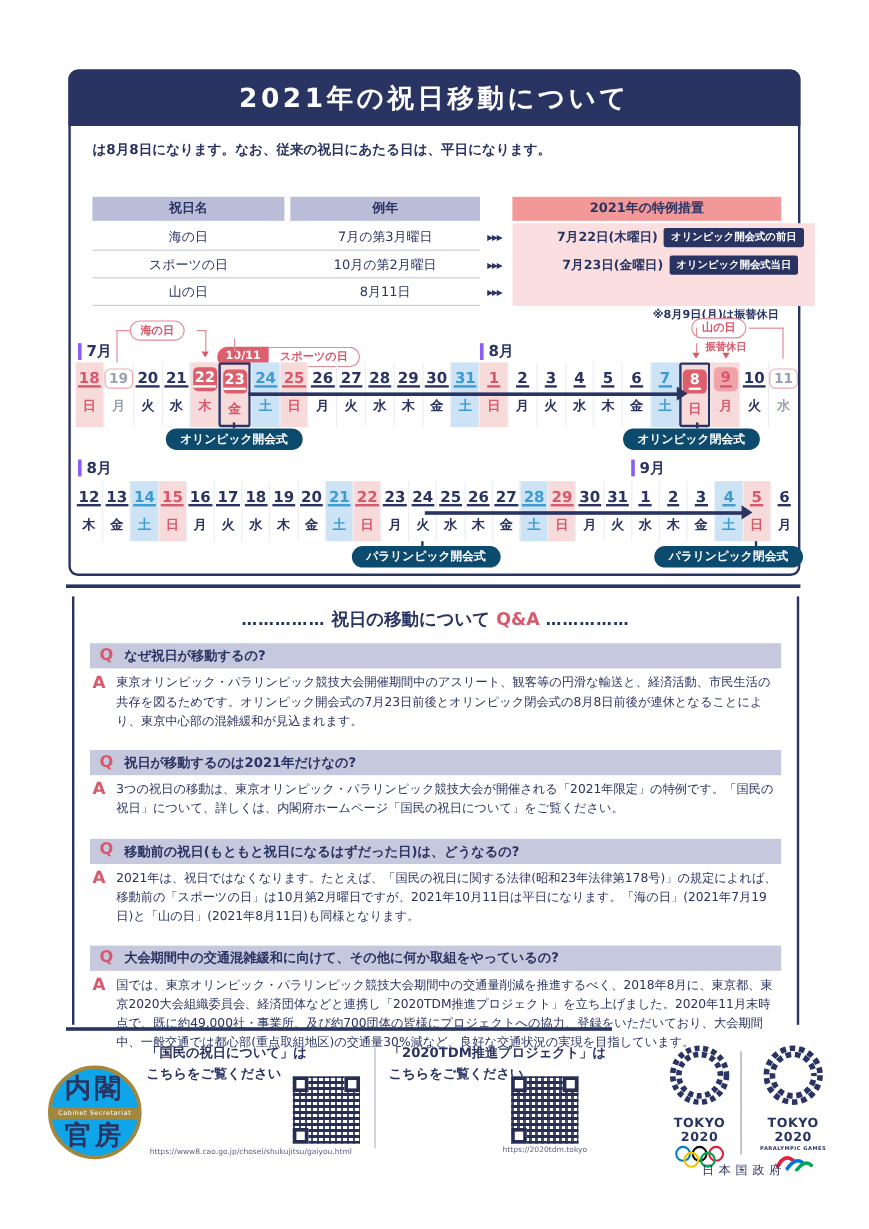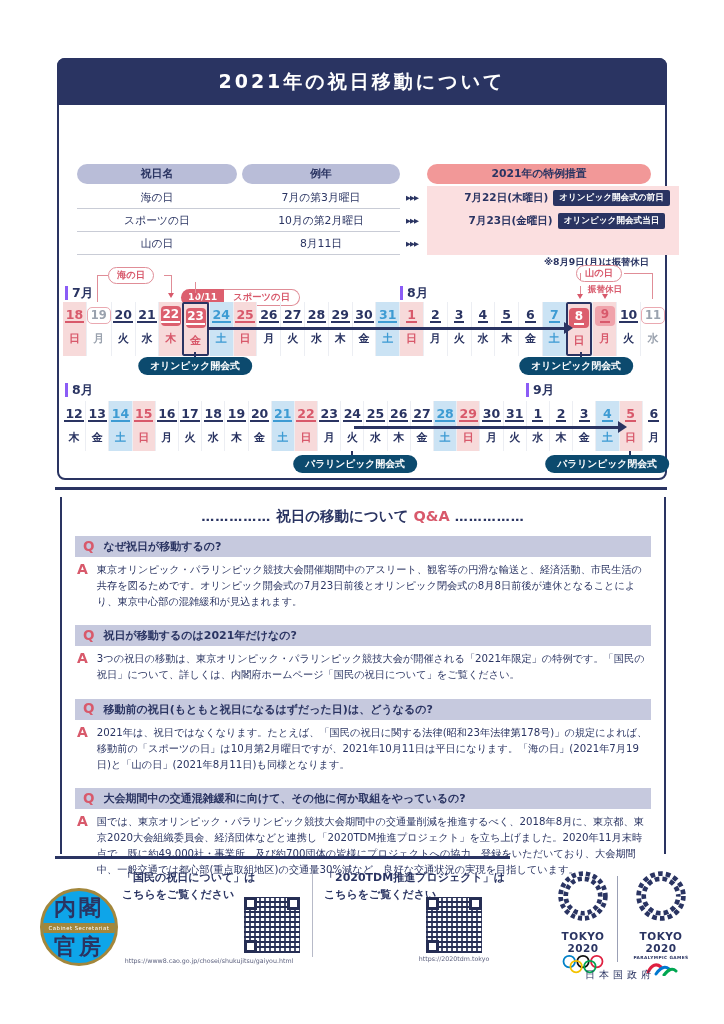--- a/index.html
+++ b/index.html
@@ -3,28 +3,28 @@
 <meta charset="utf-8">
 <style>
   html,body{margin:0;padding:0;background:#fff;}
   .page{position:relative;width:724px;height:1024px;background:#fff;overflow:hidden;
         font-family:"DejaVu Sans",sans-serif;color:#2a3462;}
   
   .top-box{position:absolute;left:57px;top:58px;width:610px;height:422px;
            border:2px solid #2a3462;border-radius:8px;box-sizing:border-box;background:#fff;}
   .title-bar{position:absolute;left:-2px;top:-2px;right:-2px;height:47px;background:#2a3462;
              border-radius:8px 8px 0 0;display:flex;align-items:center;justify-content:center;}
-  .title-bar h1{margin:12px;color:#fff;font-size:19px;letter-spacing:3px;font-weight:bold;}
+  .title-bar h1{margin:12px;color:#fff;font-size:22px;letter-spacing:3px;font-weight:bold;}
   .intro{position:absolute;left:18px;right:16px;top:56px;font-size:11.3px;font-weight:bold;
          line-height:1.65;color:#2a3462;}
   .intro span{display:block;}
   
   .htable{position:absolute;left:0;top:104px;width:100%;font-size:10.8px;}
   .th{position:absolute;height:20px;display:flex;align-items:center;justify-content:center;
-      font-weight:bold;color:#2a3462;border-radius:10px;}
+      font-weight:bold;color:#2a3462;}
   .th-purple{background:#b9bdd8;}
   .th-salmon{background:#f29898;}
   .trow{position:absolute;height:23px;display:flex;align-items:center;justify-content:center;}
   .sepline{position:absolute;left:18px;width:323px;height:1px;background:#c9ccd6;}
   .special-block{position:absolute;left:368px;top:22px;width:224px;height:69px;background:#fbdfe0;padding-left:28px;}
   .sp-row{height:23px;display:flex;align-items:center;justify-content:center;gap:5px;}
   .sp-date{font-weight:bold;font-size:10.5px;color:#2a3462;white-space:nowrap;}
   .sp-badge{background:#2a3462;color:#fff;font-size:8.6px;font-weight:bold;
             padding:2px 6px;border-radius:2px;white-space:nowrap;}
   .tri-arrow{position:absolute;width:26px;text-align:center;color:#2a3462;font-size:6.5px;
@@ -114,20 +114,21 @@
 </head>
 <body>
 
 <div class="page">
 
   <div class="top-box">
     <div class="title-bar">
       <h1>2021年の祝日移動について</h1>
     </div>
     <div class="intro">
+      <span>は8月8日になります。なお、従来の祝日にあたる日は、平日になります。</span>
     </div>
 
     <div class="htable">
       <div class="th th-purple" style="left:18px;top:0;width:160px;">祝日名</div>
       <div class="th th-purple" style="left:183px;top:0;width:158px;">例年</div>
       <div class="th th-salmon" style="left:368px;top:0;width:224px;">2021年の特例措置</div>
 
       <div class="trow" style="left:18px;top:22px;width:160px;">海の日</div>
       <div class="trow" style="left:183px;top:22px;width:158px;">7月の第3月曜日</div>
       <div class="tri-arrow" style="left:340px;top:30px;">▶▶▶</div>

